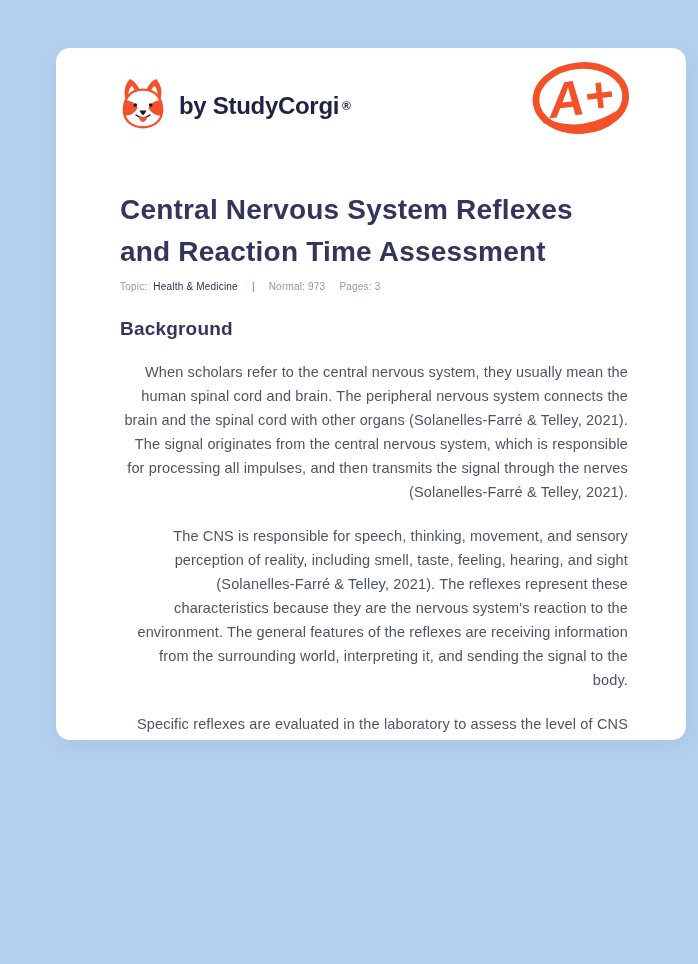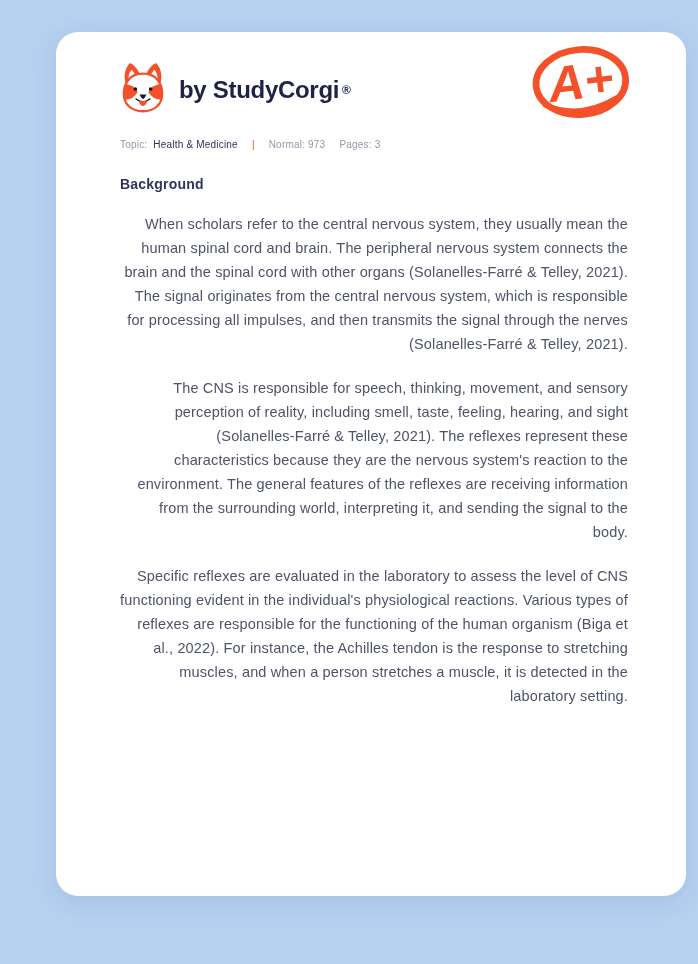--- a/index.html
+++ b/index.html
@@ -4,24 +4,24 @@
 <style>
   * { margin: 0; padding: 0; box-sizing: border-box; }
   html, body {
     width: 698px; height: 964px;
     overflow: hidden;
     background: #b5d1f0;
     font-family: "Liberation Sans", sans-serif;
   }
   .card {
     position: absolute;
-    left: 56px; top: 32px;
-    width: 630px; height: 864px;
+    left: 56px; top: 48px;
+    width: 630px; height: 692px;
     background: #ffffff;
-    border-radius: 22px;
+    border-radius: 14px;
     box-shadow: 0 6px 24px rgba(40,60,110,0.10);
     overflow: hidden;
   }
   .card-inner { padding: 30px 58px 0 64px; }
 
   
   .header-row {
     display: flex;
     justify-content: space-between;
     align-items: flex-start;
@@ -72,21 +72,21 @@
     font-weight: normal;
     cursor: pointer;
   }
   .meta .sep { color: #e8502a; margin: 0 14px; }
   .meta .pair { margin-right: 14px; white-space: nowrap; }
   .meta .pair b { font-weight: normal; }
 
   
   h2.section-heading {
     margin-top: 26px;
-    font-size: 14px;
+    font-size: 19px;
     letter-spacing: 0.2px;
     color: #33355c;
   }
   h3.sub-heading {
     margin-top: 15px;
     max-width: 468px;
     font-size: 17px;
     line-height: 24px;
     letter-spacing: 0.2px;
     color: #33355c;
@@ -145,20 +145,21 @@
         <svg width="106" height="86" viewBox="0 0 110 90" aria-hidden="true">
           <g transform="rotate(-5 55 45)">
             <ellipse cx="55" cy="43" rx="47" ry="34" fill="none" stroke="#f4502a" stroke-width="7"></ellipse>
             <path d="M16,64 Q52,82 92,62" fill="none" stroke="#f4502a" stroke-width="5" stroke-linecap="round"></path>
           </g>
           <text x="55" y="60" text-anchor="middle" font-family="Liberation Sans, sans-serif" font-size="52" font-weight="bold" font-style="italic" fill="#f4502a" transform="rotate(-7 55 45)">A+</text>
         </svg>
       </div>
     </div>
 
+    <h1 class="title">Central Nervous System Reflexes and Reaction Time Assessment</h1>
 
     <div class="meta">
       <span class="topic-label">Topic:</span>
       <span class="topic-value">Health &amp; Medicine</span>
       <span class="sep">|</span>
       <span class="pair"><span>Normal:</span> <b>973</b></span>
       <span class="pair"><span>Pages:</span> <b>3</b></span>
     </div>
 
     <h2 class="section-heading">Background</h2>

